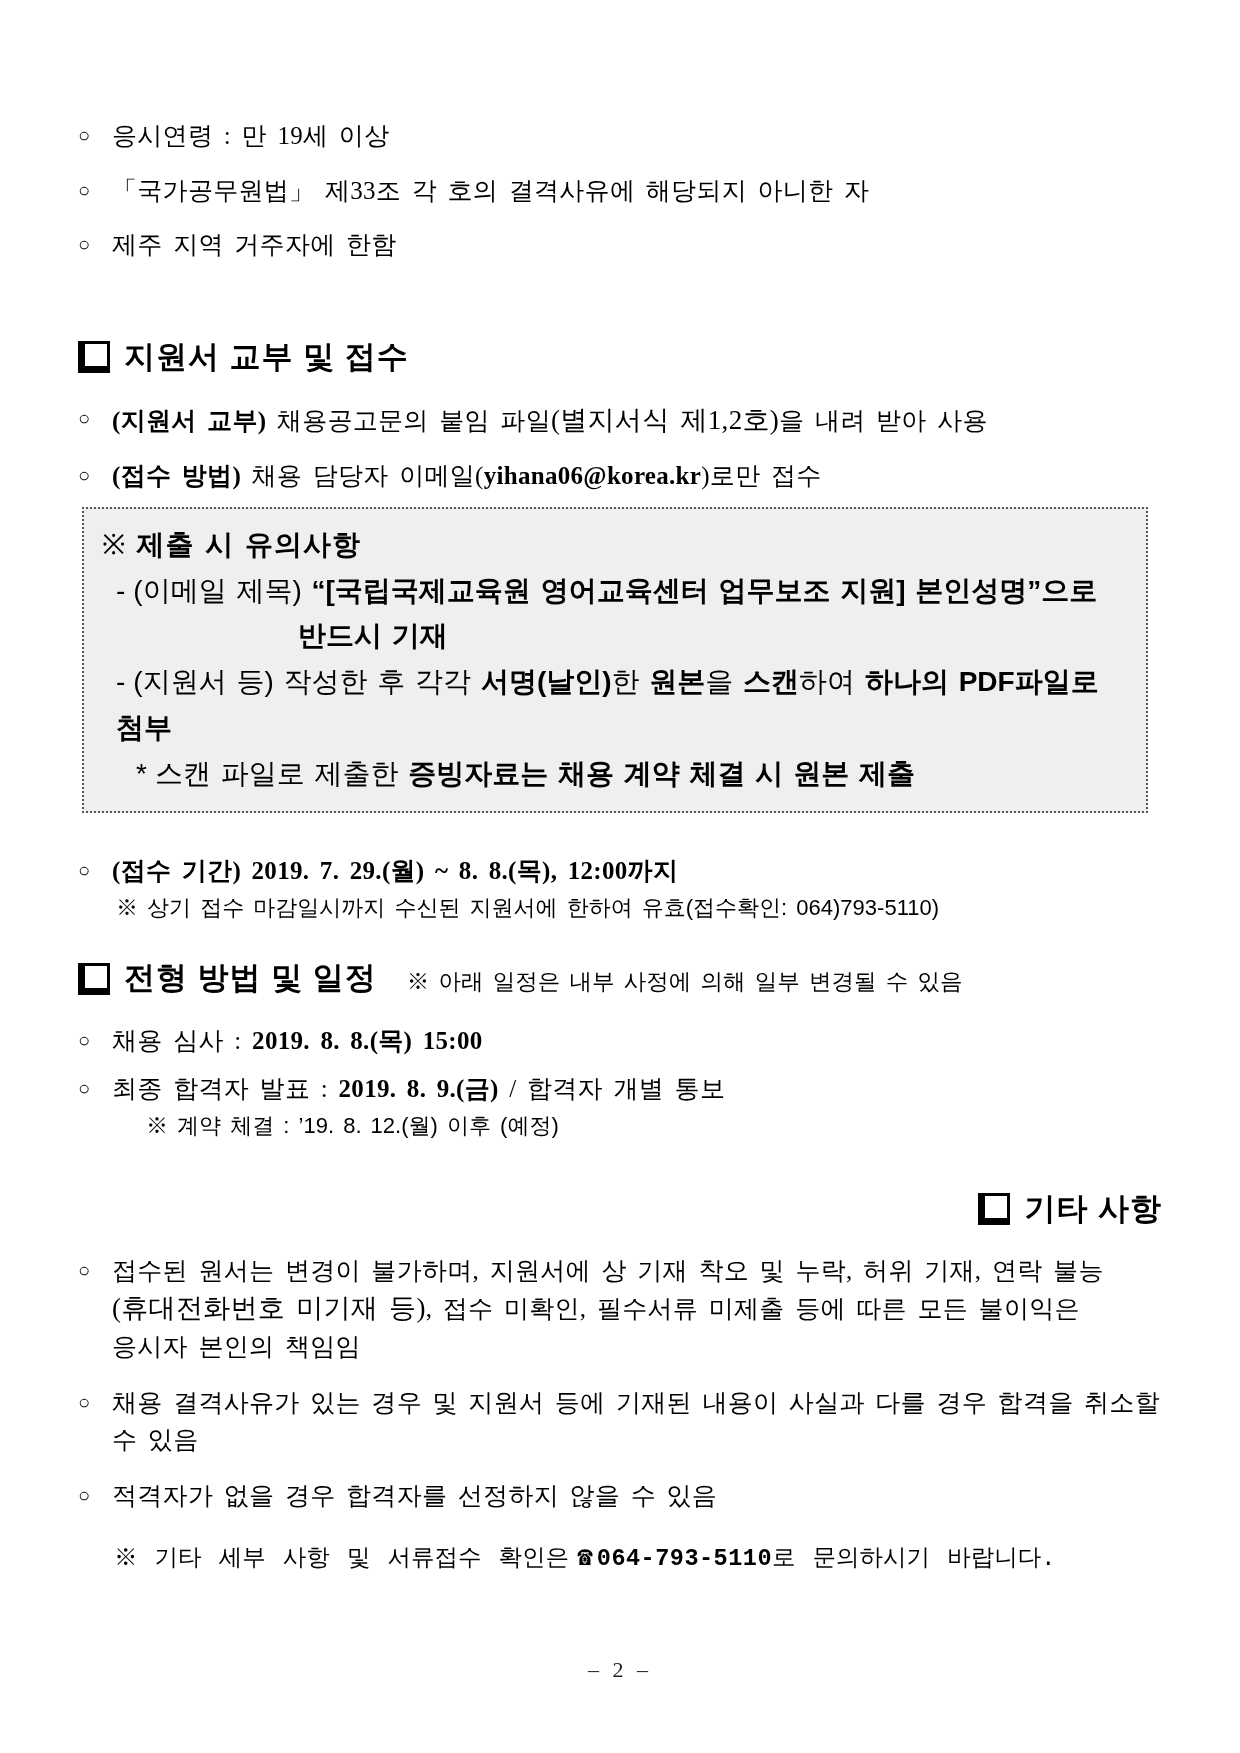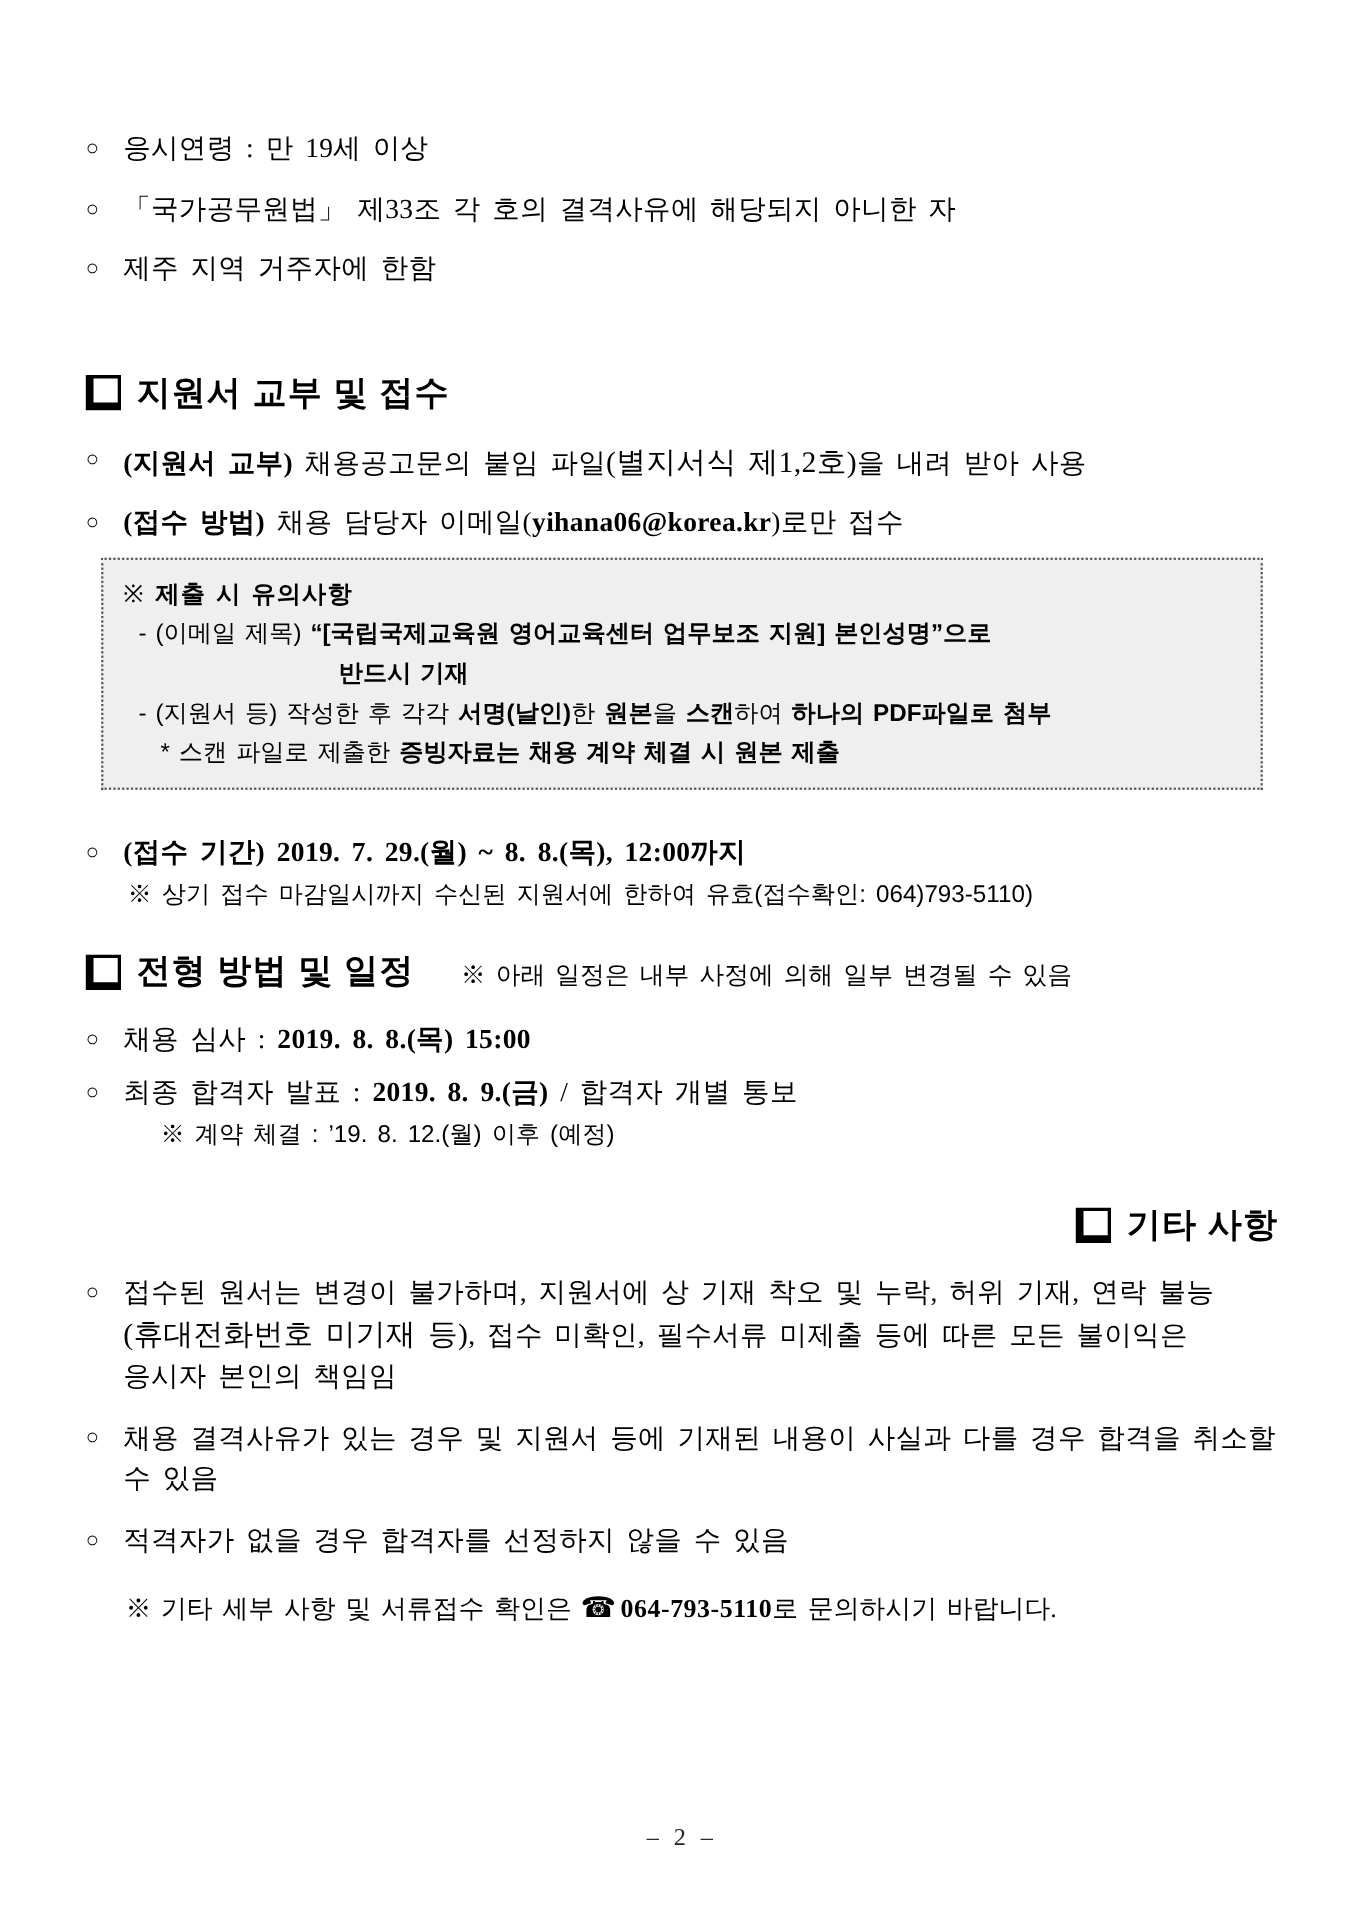--- a/index.html
+++ b/index.html
@@ -38,21 +38,21 @@
     flex: none;
   }
   .h-sec2 { margin-top: 74px; }
   .h-sec3 { margin-top: 36px; }
   .h-sec4 { margin-top: 48px; justify-content: flex-end; }
   .side-note {
     font-family: "Liberation Sans", sans-serif;
     font-size: 22.5px;
     font-weight: normal;
     letter-spacing: 0;
-    margin-left: 42px;
+    margin-left: 30px;
     padding-top: 6px;
     word-spacing: 3px;
   }
 
   
   .item {
     display: flex;
     font-size: 25px;
     line-height: 1.46;
     margin: 0 0 18px 0;
@@ -77,37 +77,37 @@
     font-family: "Liberation Sans", sans-serif;
     font-size: 22px;
     line-height: 1.45;
     margin: 0 0 0 38px;
     word-spacing: 3px;
   }
   .sub-note.indent2 { margin-left: 68px; }
   .final-note {
     display: flex;
     align-items: baseline;
-    font-family: Liberation Serif, serif;
+    font-family: Liberation Mono, monospace;
     font-size: 23.5px;
     margin: 26px 0 0 36px;
     word-spacing: 3px;
   }
   .final-note .phone-ic { margin: 0 4px 0 8px; font-size: 26px; }
   .final-note .phone { font-weight: bold; letter-spacing: 0.5px; }
 
   
   .notice-box {
     box-sizing: border-box;
-    margin: 12px 14px 40px 14px;
+    margin: 12px 14px 40px 4px;
     border: 2px dotted #555;
     background: #efefef;
     padding: 13px 18px 14px 18px;
     font-family: "Liberation Sans", sans-serif;
-    font-size: 22px;
+    font-size: 28px;
     line-height: 1.64;
     word-spacing: 2px;
   }
   .nb-title { font-weight: bold; letter-spacing: 1px; }
   .nb-title .nb-mark { font-weight: normal; margin-right: 10px; }
   .nb-line { padding-left: 14px; }
   .nb-line .nb-dash { margin-right: 8px; }
   .nb-cont { padding-left: 196px; font-weight: bold; }
   .nb-star { padding-left: 34px; }
   .nb-star .nb-dash { margin-right: 8px; }

